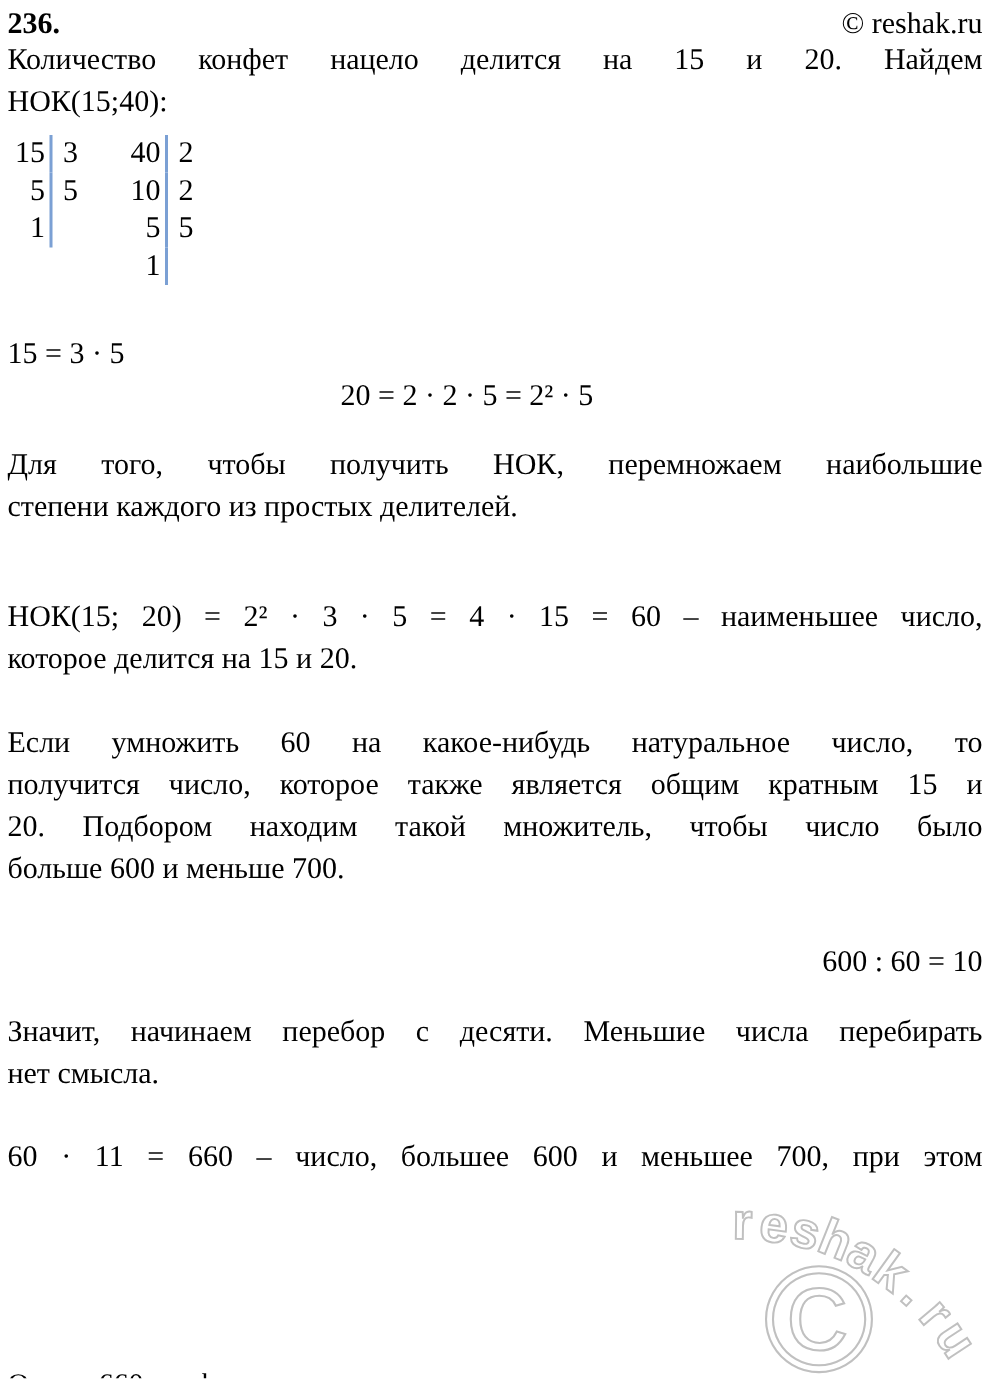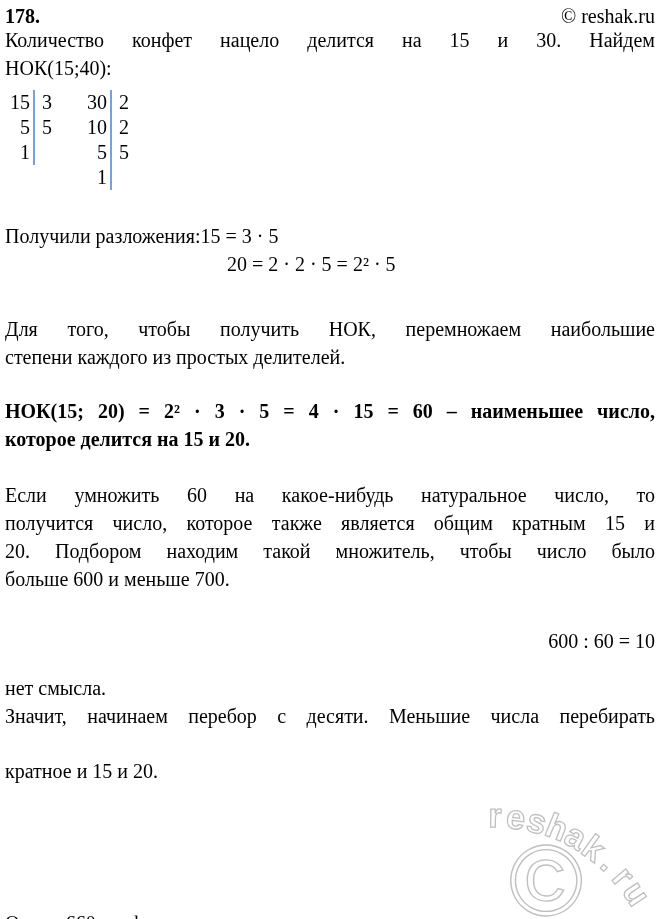--- a/index.html
+++ b/index.html
@@ -46,22 +46,22 @@
     margin-left: 3px;
   }
 
   
   .decomp-line { top: 222px; display: flex; }
   .decomp-formula { }
   .decomp-formula2 { top: 250px; left: 227px; right: auto; }
 
   
   .intro        { top: 26px; }
-  .method       { top: 315px; }
-  .lcm          { top: 397px; font-weight: bold; }
+  .method       { top: 296px; }
+  .lcm          { top: 397px; }
   .multiples    { top: 481px; }
   .division     { top: 627px; text-align: right; }
   .reasoning    { top: 674px; }
   .result       { top: 757px; }
   .answer-line  { top: 909px; }
   .answer-label { text-decoration: underline; text-underline-offset: 3px; }
 
   
   .watermark {
     position: absolute;
@@ -104,66 +104,65 @@
       <span class="wm-letter" style="left: 66.6191px; top: 50.7203px; transform: translate(-50%, -50%) rotate(14.775deg);">s</span>
       <span class="wm-letter" style="left: 86.6415px; top: 57.3299px; transform: translate(-50%, -50%) rotate(21.7625deg);">h</span>
       <span class="wm-letter" style="left: 105.711px; top: 66.3263px; transform: translate(-50%, -50%) rotate(28.75deg);">a</span>
       <span class="wm-letter" style="left: 123.545px; top: 77.5757px; transform: translate(-50%, -50%) rotate(35.7375deg);">k</span>
       <span class="wm-letter" style="left: 139.877px; top: 90.911px; transform: translate(-50%, -50%) rotate(42.725deg);">.</span>
       <span class="wm-letter" style="left: 154.466px; top: 106.134px; transform: translate(-50%, -50%) rotate(49.7125deg);">r</span>
       <span class="wm-letter" style="left: 167.095px; top: 123.019px; transform: translate(-50%, -50%) rotate(56.7deg);">u</span>
     </div>
 
   <div class="abs header-row">
-    <span class="problem-number">178.</span>
+    <span class="problem-number">236.</span>
     <span>© reshak.ru</span>
   </div>
 
   <div class="abs intro">
-      <div class="jline">Количество конфет нацело делится на 15 и 30. Найдем</div>
+      <div class="jline">Количество конфет нацело делится на 15 и 20. Найдем</div>
       <div class="jline last">НОК(15;40):</div>
     </div>
 
   <div class="abs tables-row">
     <div class="ftable left">
         <div class="ftrow">
           <span class="num">15</span>
           <span class="fac">3</span>
         </div>
         <div class="ftrow">
           <span class="num">5</span>
           <span class="fac">5</span>
         </div>
         <div class="ftrow">
           <span class="num">1</span>
           <span class="fac"></span>
         </div>
       </div>
     <div class="ftable right">
         <div class="ftrow">
-          <span class="num">30</span>
+          <span class="num">40</span>
           <span class="fac">2</span>
         </div>
         <div class="ftrow">
           <span class="num">10</span>
           <span class="fac">2</span>
         </div>
         <div class="ftrow">
           <span class="num">5</span>
           <span class="fac">5</span>
         </div>
         <div class="ftrow">
           <span class="num">1</span>
           <span class="fac"></span>
         </div>
       </div>
   </div>
 
   <div class="abs decomp-line">
-    <span>Получили разложения:</span>
     <span class="decomp-formula">15 = 3 · 5</span>
   </div>
   <div class="abs decomp-formula2">20 = 2 · 2 · 5 = 2² · 5</div>
 
   <div class="abs method">
       <div class="jline">Для того, чтобы получить НОК, перемножаем наибольшие</div>
       <div class="jline last">степени каждого из простых делителей.</div>
     </div>
 
   <div class="abs lcm">
@@ -174,25 +173,25 @@
   <div class="abs multiples">
       <div class="jline">Если умножить 60 на какое-нибудь натуральное число, то</div>
       <div class="jline">получится число, которое также является общим кратным 15 и</div>
       <div class="jline">20. Подбором находим такой множитель, чтобы число было</div>
       <div class="jline last">больше 600 и меньше 700.</div>
     </div>
 
   <div class="abs division">600 : 60 = 10</div>
 
   <div class="abs reasoning">
+      <div class="jline">Значит, начинаем перебор с десяти. Меньшие числа перебирать</div>
       <div class="jline last">нет смысла.</div>
-      <div class="jline">Значит, начинаем перебор с десяти. Меньшие числа перебирать</div>
     </div>
 
   <div class="abs result">
-      <div class="jline last">кратное и 15 и 20.</div>
+      <div class="jline">60 · 11 = 660 – число, большее 600 и меньшее 700, при этом</div>
     </div>
 
   <div class="abs answer-line">
     <span class="answer-label">Ответ</span><span>: 660 конфет.</span>
   </div>
 
 </div>
 
 </body></html>

